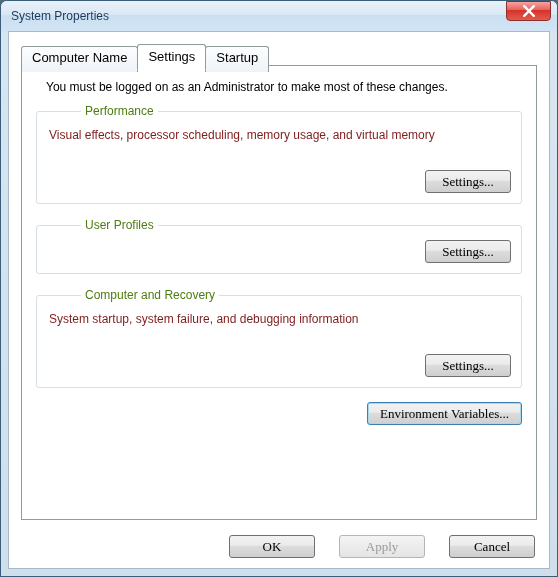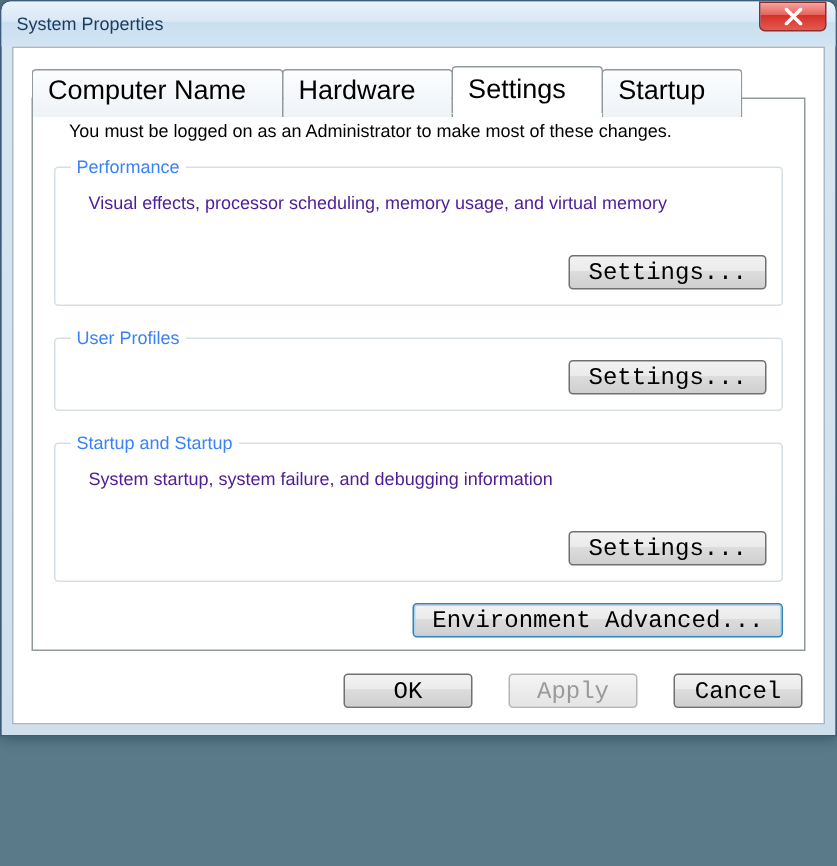--- a/index.html
+++ b/index.html
@@ -7,21 +7,21 @@
     margin: 0;
     font-family: "Segoe UI", Tahoma, sans-serif;
     font-size: 12px;
     background: #5a7a8a;
     width: 558px;
     height: 577px;
     overflow: hidden;
   }
   .window {
     width: 558px;
-    height: 491px;
+    height: 577px;
     background: linear-gradient(to bottom, #d8e6f2 0%, #cfdfeb 100%);
     border: 1px solid #3b5d7a;
     border-radius: 7px 7px 0 0;
     box-shadow: 0 0 10px rgba(0,0,0,0.4);
     position: relative;
   }
   .titlebar {
     height: 30px;
     background: linear-gradient(to bottom, #eaf2fb 0%, #d9e7f5 45%, #cadff0 46%, #d2e4f4 100%);
     border-radius: 6px 6px 0 0;
@@ -59,22 +59,22 @@
   .tabstrip {
     position: absolute;
     top: 12px; left: 12px; right: 12px;
     display: flex;
     z-index: 2;
   }
   .tab {
     border: 1px solid #919b9c;
     border-bottom: none;
     background: linear-gradient(to bottom, #fcfdfe 0%, #eef3f8 100%);
-    padding: 3px 24px 4px 10px;
-    font-size: 18px;
+    padding: 3px 10px 4px 10px;
+    font-size: 13px;
     margin-right: -1px;
     border-radius: 3px 3px 0 0;
     cursor: pointer;
     position: relative;
     top: 2px;
   }
   .tab.active {
     background: #fff;
     top: 0;
     padding-top: 4px;
@@ -96,34 +96,35 @@
   fieldset.group {
     border: 1px solid #d5dfe5;
     border-radius: 3px;
     margin: 0 0 14px 0;
     padding: 8px 10px 10px 10px;
     position: relative;
   }
   fieldset.group legend {
     padding: 0 4px;
     font-size: 12px;
-    color: #3b82f6;
+    color: #4d7c0f;
+    margin-left: 34px;
   }
   .group-desc {
-    margin: 2px 0 28px 12px;
-    color: #4c1d95;
+    margin: 2px 0 28px 2px;
+    color: #7f1d1d;
   }
   .btn-row {
     text-align: right;
   }
   button.win {
     min-width: 86px;
     height: 23px;
-    font-size: 16px;
-    font-family: Liberation Mono, monospace;
+    font-size: 13px;
+    font-family: Liberation Serif, serif;
     background: linear-gradient(to bottom, #f2f2f2 0%, #ebebeb 45%, #dddddd 46%, #cfcfcf 100%);
     border: 1px solid #707070;
     border-radius: 3px;
     padding: 0 12px;
     cursor: pointer;
   }
   button.win:disabled {
     color: #9a9a9a;
     border-color: #b5b5b5;
     background: linear-gradient(to bottom, #f4f4f4, #e4e4e4);
@@ -154,21 +155,20 @@
       <svg viewBox="0 0 10 10">
         <path d="M1 1 L9 9 M9 1 L1 9" stroke="#fff" stroke-width="2" stroke-linecap="round"></path>
       </svg>
     </div>
   </div>
 
   <div class="client">
 
     <div class="tabstrip">
       <div class="tab">Computer Name</div>
-      <div class="tab">Hardware</div>
       <div class="tab active">Settings</div>
       <div class="tab">Startup</div>
     </div>
 
     <div class="tabbody">
       <div class="intro">You must be logged on as an Administrator to make most of these changes.</div>
 
       <fieldset class="group">
         <legend>Performance</legend>
         <div class="group-desc">Visual effects, processor scheduling, memory usage, and virtual memory</div>
@@ -178,29 +178,29 @@
       </fieldset>
 
       <fieldset class="group">
         <legend>User Profiles</legend>
         <div class="btn-row">
           <button class="win">Settings...</button>
         </div>
       </fieldset>
 
       <fieldset class="group">
-        <legend>Startup and Startup</legend>
+        <legend>Computer and Recovery</legend>
         <div class="group-desc">System startup, system failure, and debugging information</div>
         <div class="btn-row">
           <button class="win">Settings...</button>
         </div>
       </fieldset>
 
       <div class="env-row">
-        <button class="win focus" style="min-width:150px">Environment Advanced...</button>
+        <button class="win focus" style="min-width:150px">Environment Variables...</button>
       </div>
     </div>
 
     <div class="footer">
       <button class="win">OK</button>
       <button class="win" disabled="">Apply</button>
       <button class="win">Cancel</button>
     </div>
 
   </div>

